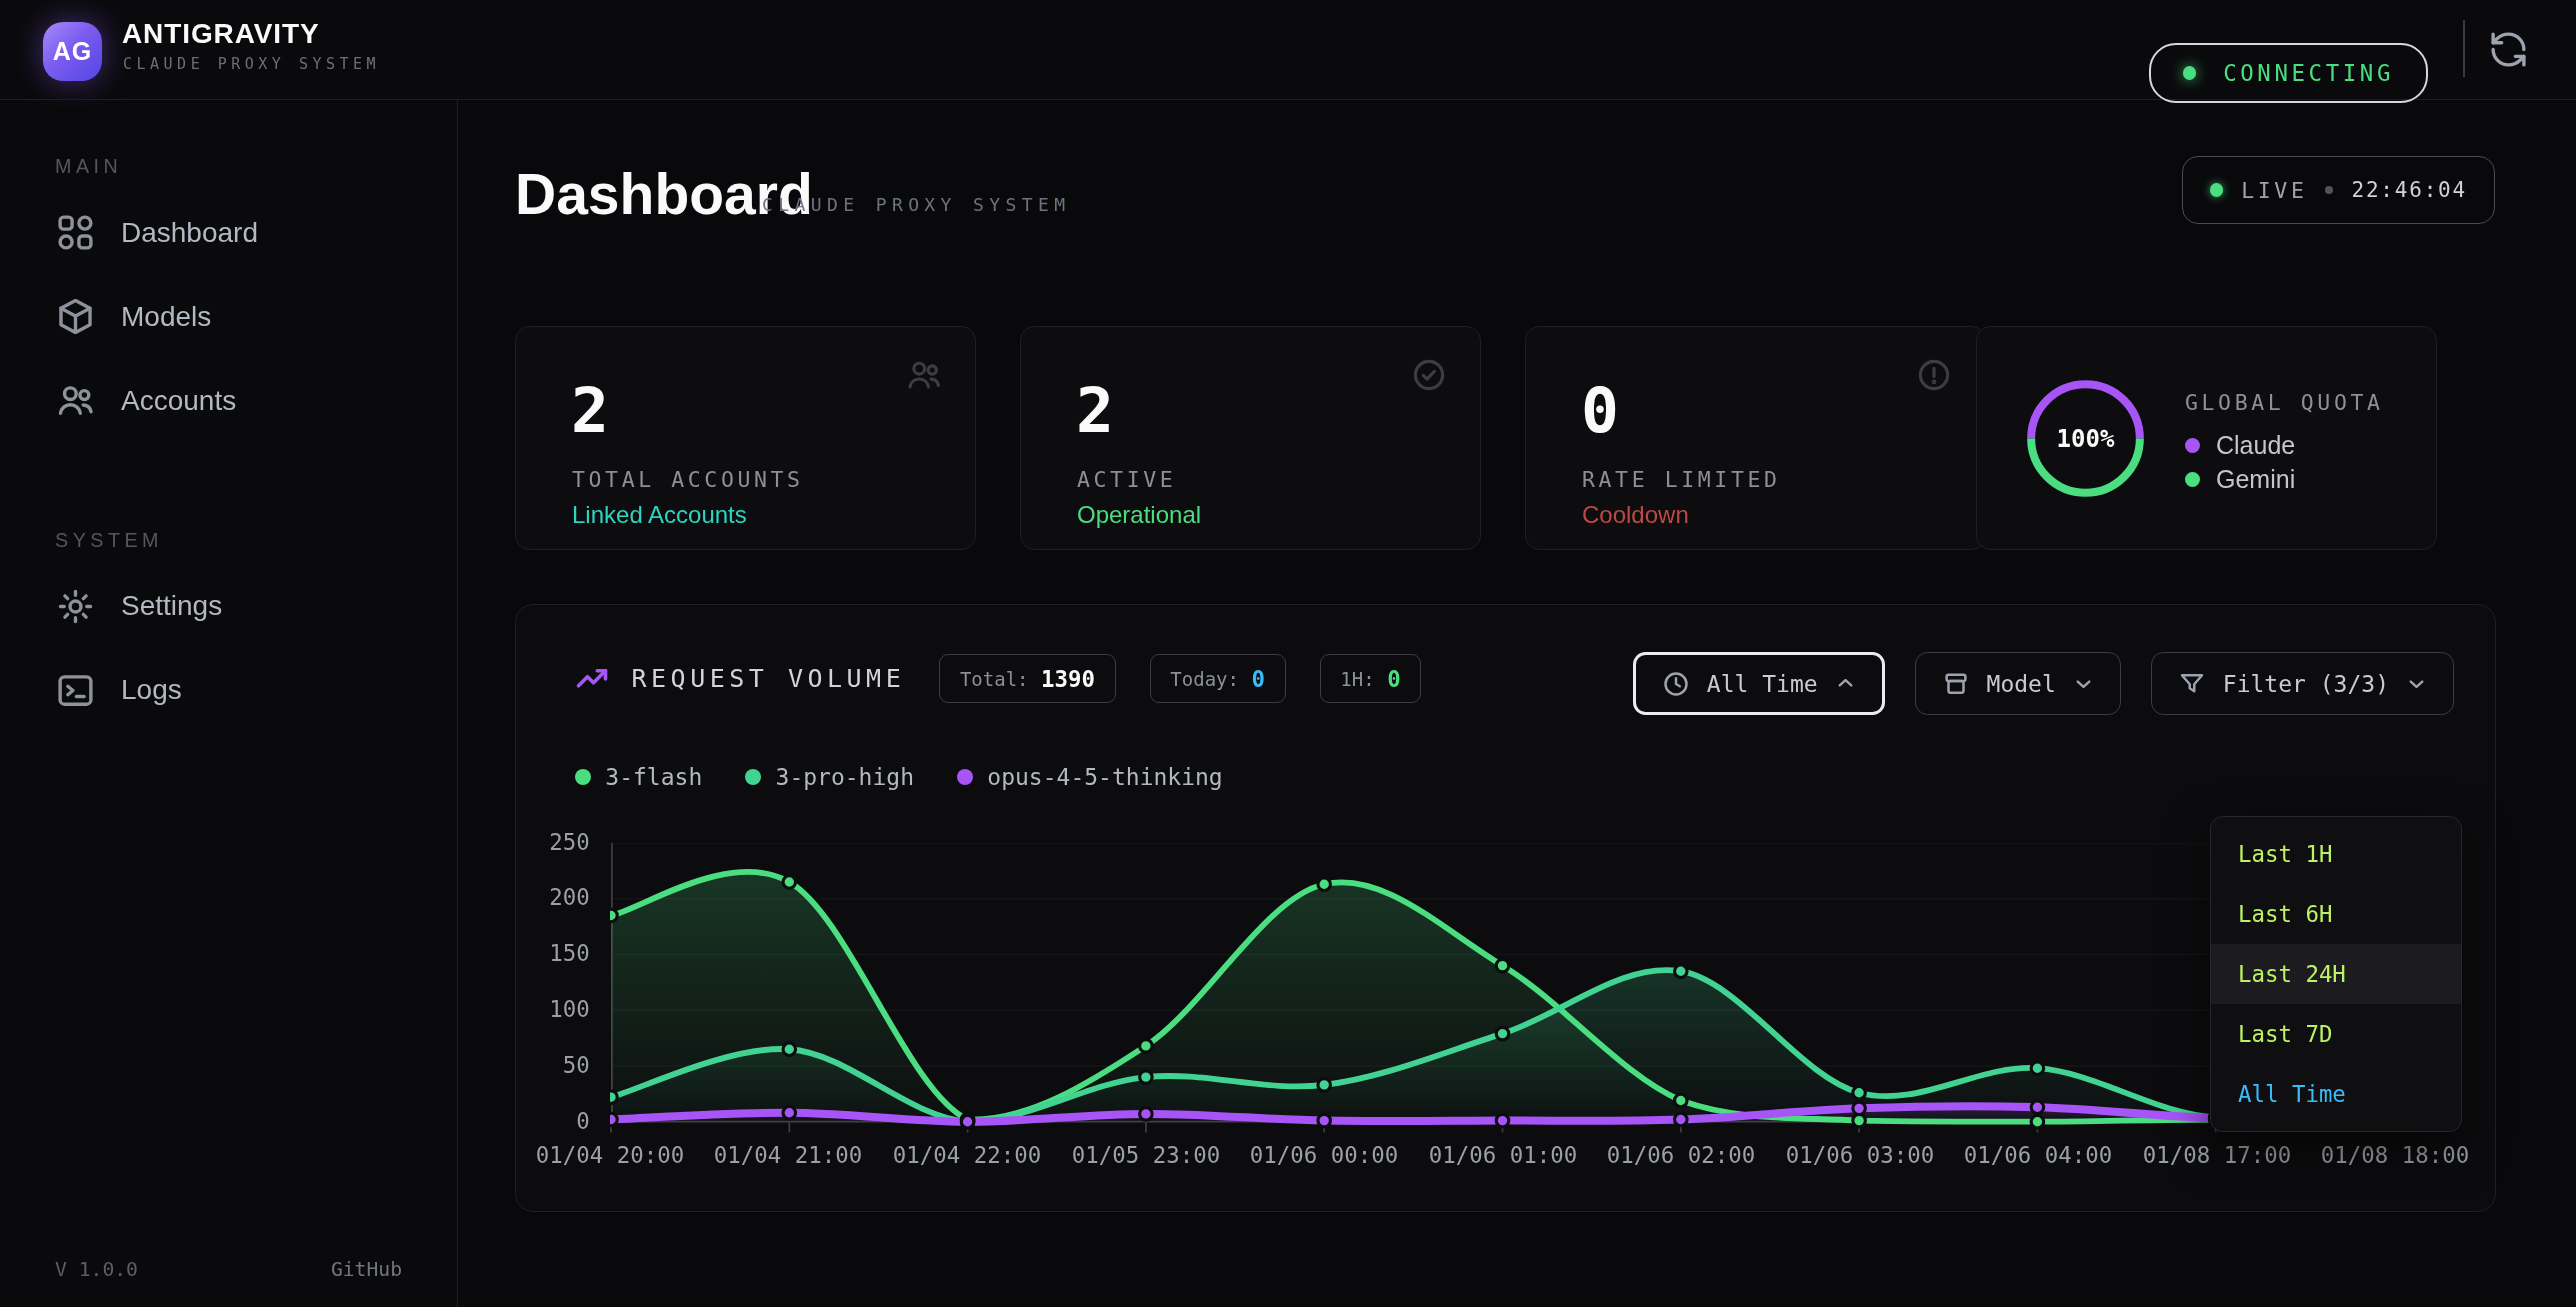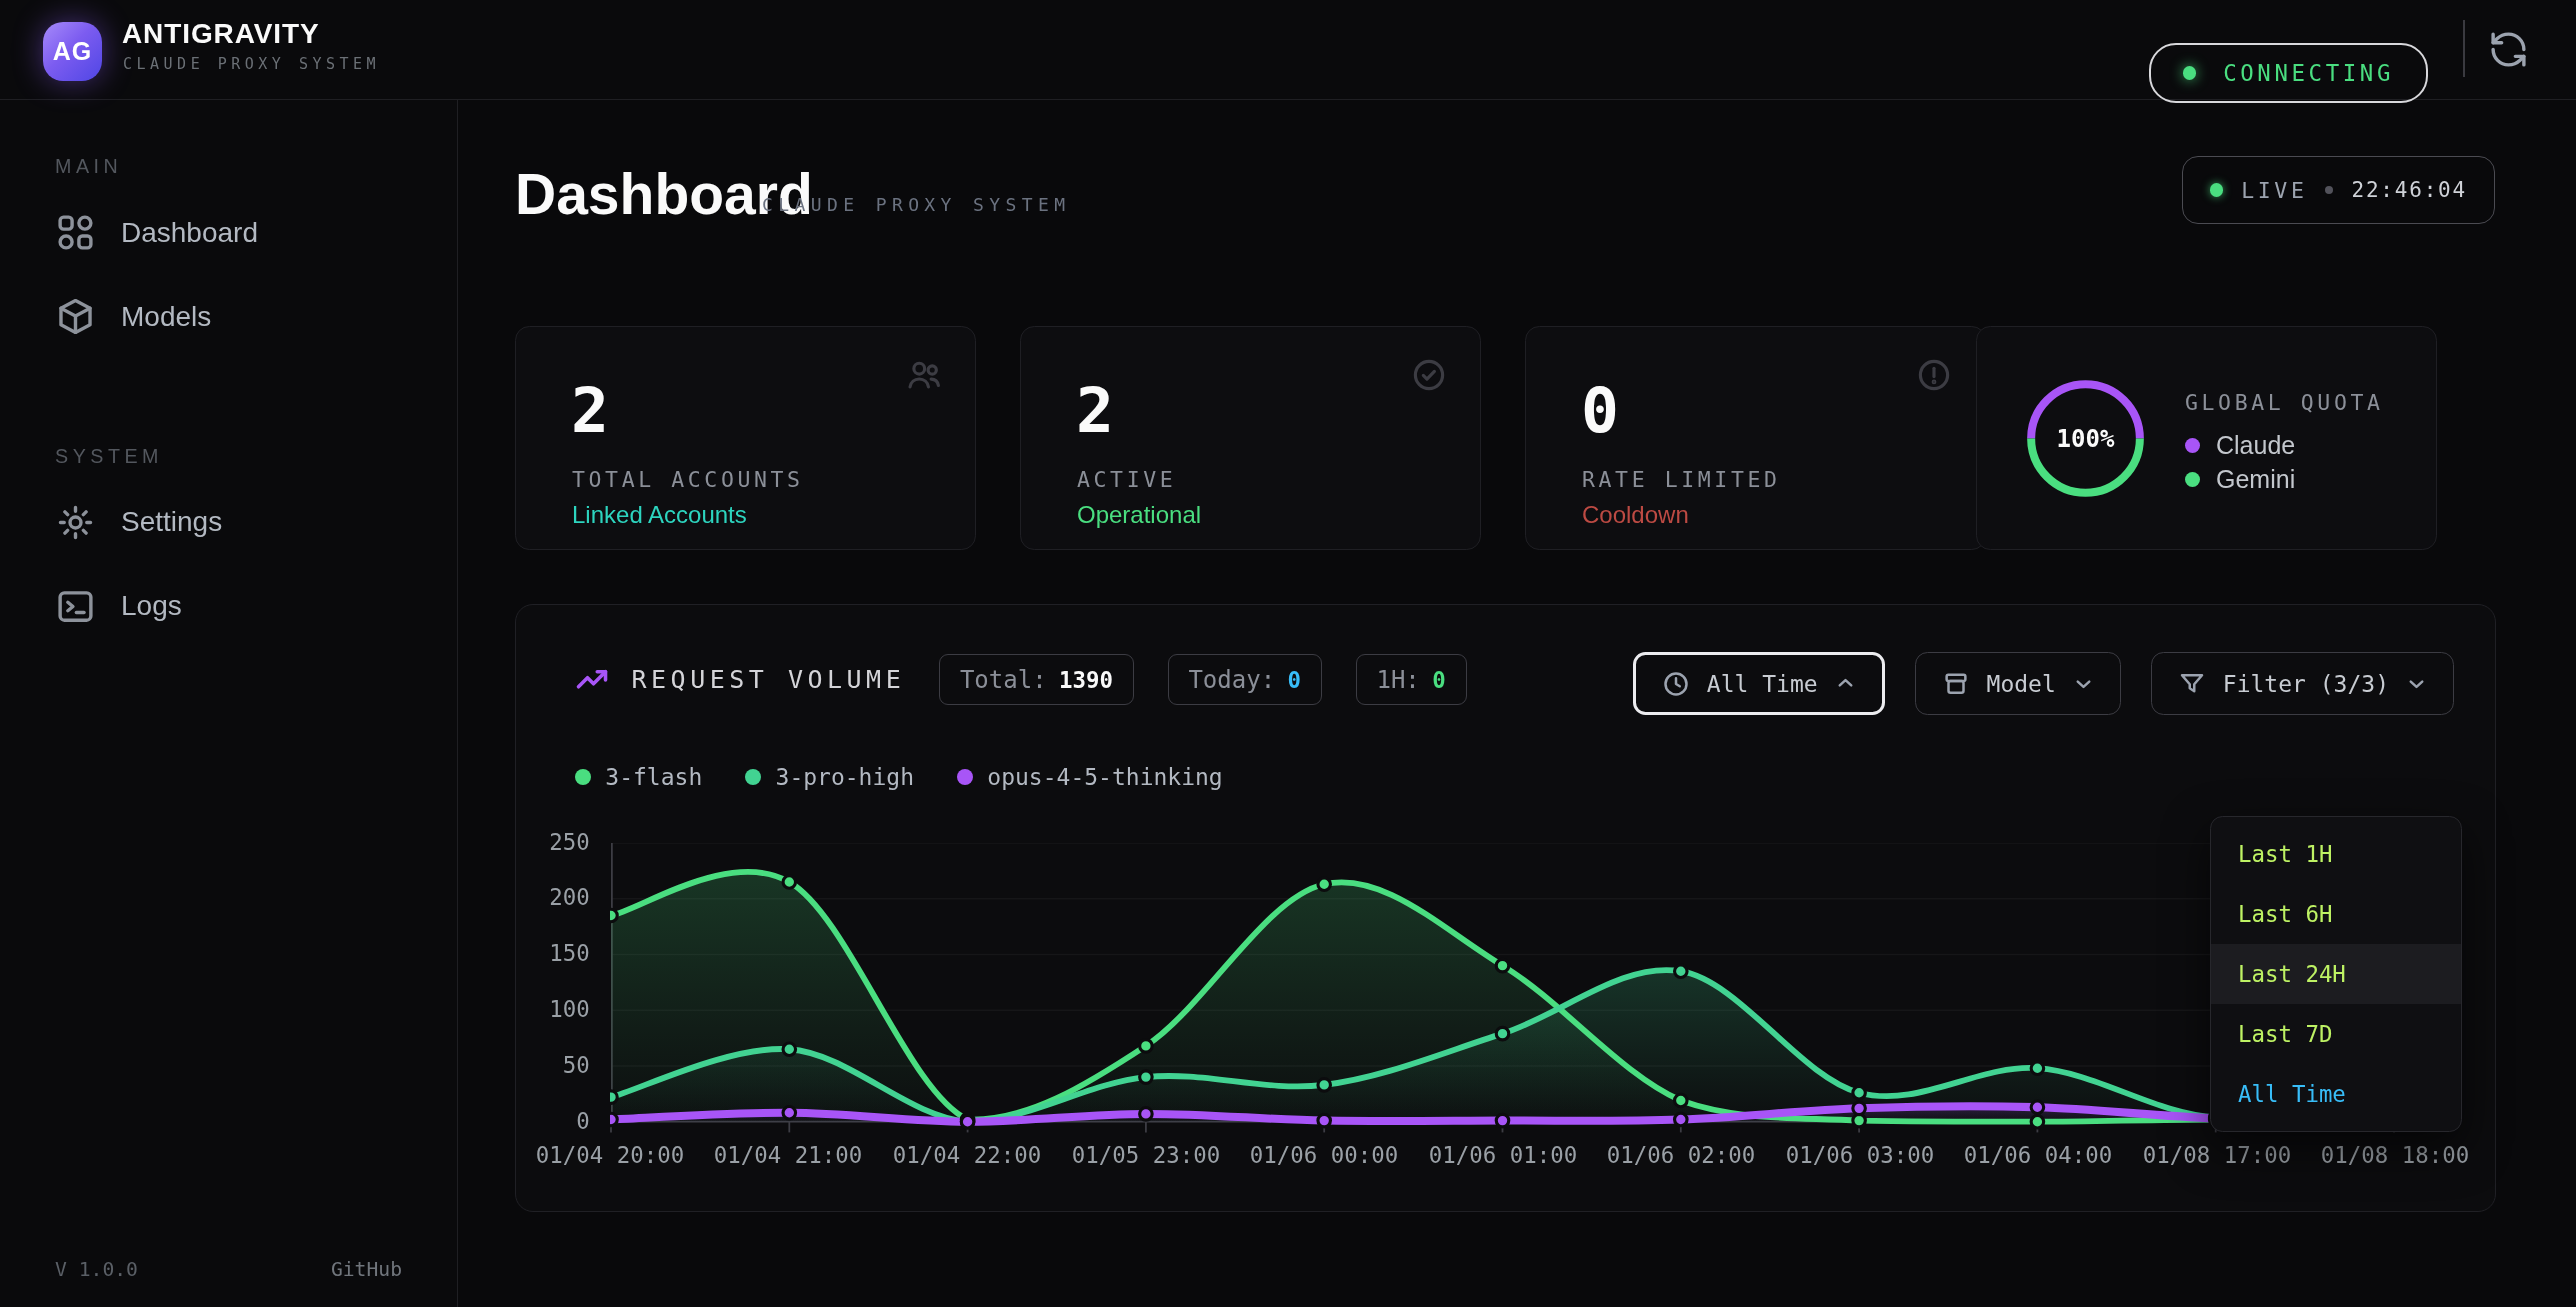--- a/index.html
+++ b/index.html
@@ -70,21 +70,21 @@
   .quota-leg .dot { width:15px; height:15px; border-radius:50%; }
 
   
   .chart-panel { position:absolute; left:55px; top:504px; width:1981px; height:608px;
     background:#0c0c0e; border:1.8px solid #202025; border-radius:18px; }
   .chart-title-row { position:absolute; left:58px; top:49px; display:flex; align-items:center; gap:21.5px; }
   .chart-title-row .icon { width:36px; height:36px; color:#a855f7; }
   .chart-title { font-size:25px; color:#d4d4d8; letter-spacing:4.5px; }
   .stat-badge { display:flex; align-items:center; gap:12.5px; border:1.8px solid #3c3c43;
     border-radius:9px; padding:10.7px 19.7px; margin-left:12.5px; }
-  .stat-badge .sb-label { font-size:24px; color:#8b8f98; }
+  .stat-badge .sb-label { font-size:19px; color:#8b8f98; }
   .stat-badge .sb-value { font-size:22.4px; font-weight:bold; }
   .chart-controls { position:absolute; right:41px; top:47px; display:flex; gap:30px; }
   .ctl-btn { height:63px; display:flex; align-items:center; gap:16px; padding:0 25px;
     border:1.8px solid #3c3c43; border-radius:12.5px; color:#c8ccd2; font-size:23px; cursor:pointer; background:#0c0c0e; }
   .ctl-btn .icon { width:30px; height:30px; color:#9ca3af; }
   .ctl-btn .chev { width:23px; height:23px; color:#9ca3af; }
   .ctl-btn.active { border:3.6px solid #ececef; }
 
   .chart-legend { position:absolute; left:59px; top:159px; display:flex; gap:43px;align-items:flex-end; }
   .leg-item { display:flex; align-items:center; gap:14.3px; font-size:23px; color:#b3b9c2;
@@ -147,20 +147,31 @@
     <span class="icon">
       <svg viewBox="0 0 24 24" fill="none" stroke="currentColor" stroke-width="2" stroke-linecap="round" stroke-linejoin="round">
         <path d="M12 2.7 20.5 7.2v9.6L12 21.3 3.5 16.8V7.2L12 2.7Z"></path>
         <path d="M3.5 7.2 12 11.7l8.5-4.5"></path>
           <path d="M12 11.7V21.3"></path>
       </svg>
       </span>
     <span>Models</span>
   </div>
 
+  <div class="nav-item">
+    <span class="icon">
+      <svg viewBox="0 0 24 24" fill="none" stroke="currentColor" stroke-width="2" stroke-linecap="round" stroke-linejoin="round">
+        <circle cx="9" cy="8" r="3.4"></circle>
+          <path d="M3.2 19.5c.4-3 2.8-5 5.8-5s5.4 2 5.8 5"></path>
+        <circle cx="17.2" cy="8.8" r="2.6"></circle>
+          <path d="M16.5 14.6c2.4.1 4.2 1.7 4.6 4"></path>
+      </svg>
+      </span>
+    <span>Accounts</span>
+  </div>
 
   <div class="nav-section-label" style="margin-top:86px">SYSTEM</div>
 
   <div class="nav-item">
     <span class="icon">
       <svg viewBox="0 0 24 24" fill="none" stroke="currentColor" stroke-width="2" stroke-linecap="round" stroke-linejoin="round">
         <circle cx="12" cy="12" r="3.2"></circle>
         <path d="M12 3.2v2.2M12 18.6v2.2M3.2 12h2.2M18.6 12h2.2M5.8 5.8l1.6 1.6M16.6 16.6l1.6 1.6M18.2 5.8l-1.6 1.6M7.4 16.6 5.8 18.2"></path>
       </svg>
       </span>

